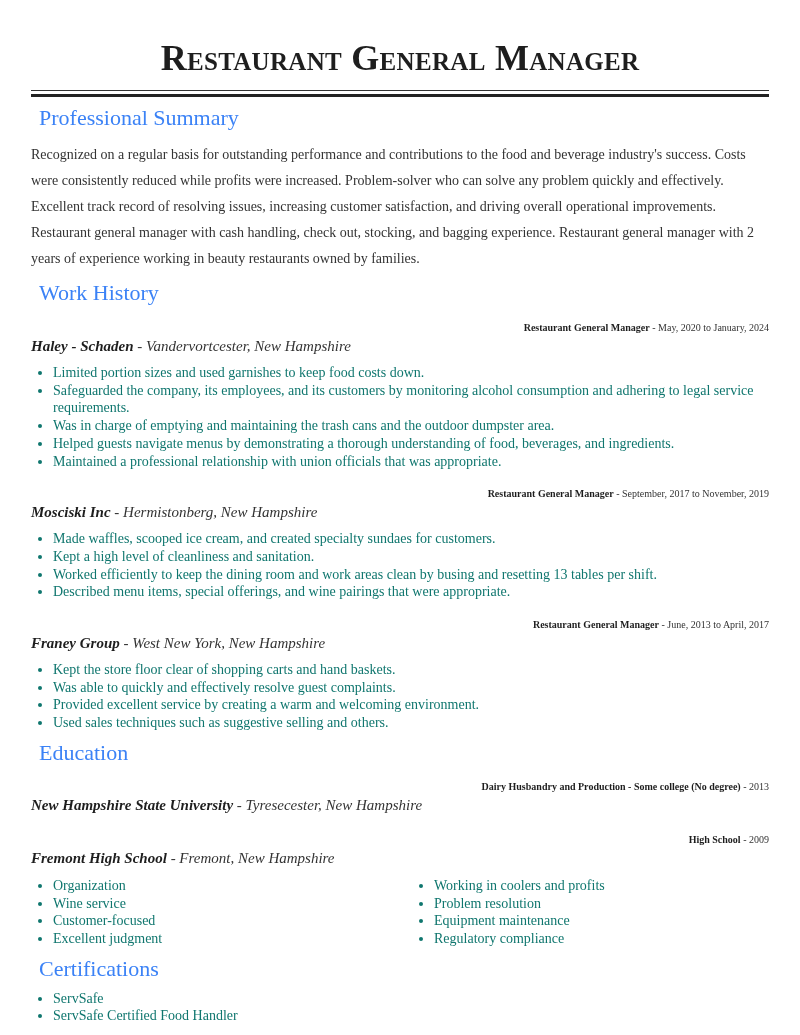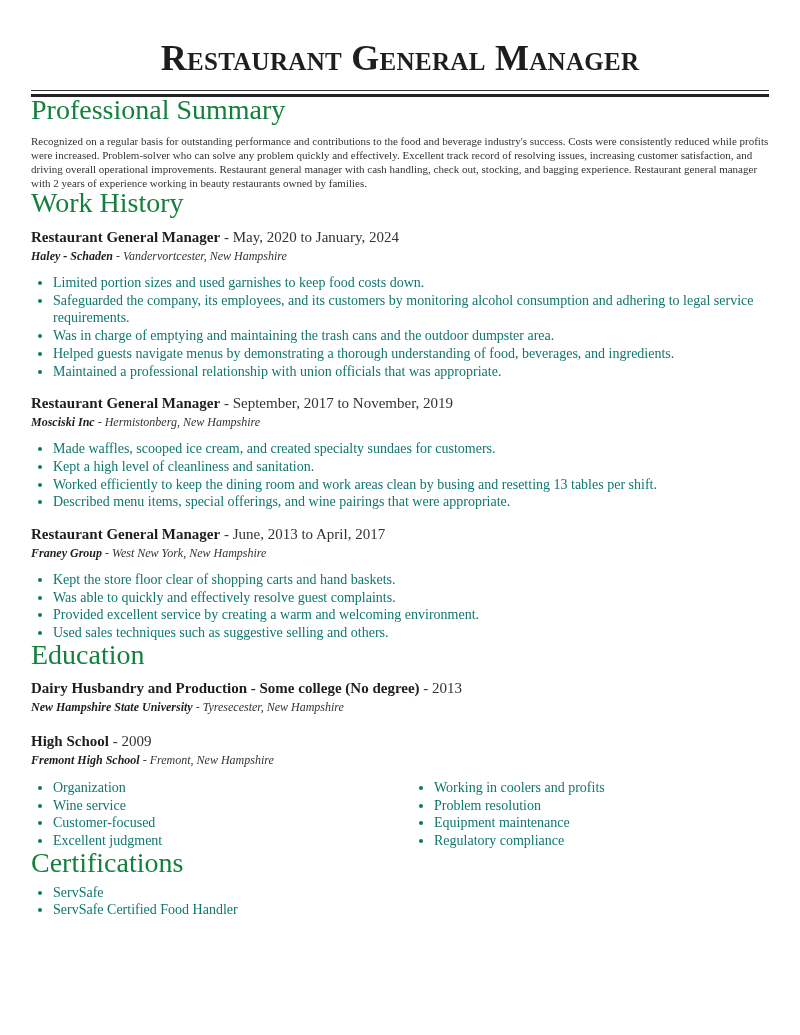--- a/index.html
+++ b/index.html
@@ -45,43 +45,44 @@
       font-size: 13.5px;
       color: #333333;
       margin-top: 17px;
       line-height: 18px;
     }
     .contact .sep {
       margin: 0 7px;
     }
     h2.section-title {
       font-weight: normal;
-      font-size: 28px;
+      font-size: 22px;
       line-height: 26px;
-      margin: 0;
-      color: #15803d;
+      margin: 8px;
+      color: #3b82f6;
     }
     .summary-title { margin-top: 27px; }
     .summary {
-      font-size: 11px;
-      line-height: 14px;
+      font-size: 14px;
+      line-height: 26px;
       color: #333333;
       margin: 11px 0 0 0;
     }
     .work-title { margin-top: 16px; }
     .job { margin-top: 12px; }
     .job + .job { margin-top: 14px; }
     .job-line1 {
-      font-size: 15px;
+      font-size: 10px;
       line-height: 19px;
       color: #333;
+      text-align: right;
     }
     .job-line1 b { color: #1e1e1e; }
     .job-line2 {
-      font-size: 12px;
+      font-size: 15px;
       line-height: 19px;
       font-style: italic;
       color: #333;
     }
     .job-line2 b { color: #1e1e1e; }
     ul.bullets {
       margin: 8px 0 0 0;
       padding-left: 22px;
       font-size: 14px;
       line-height: 17.7px;

